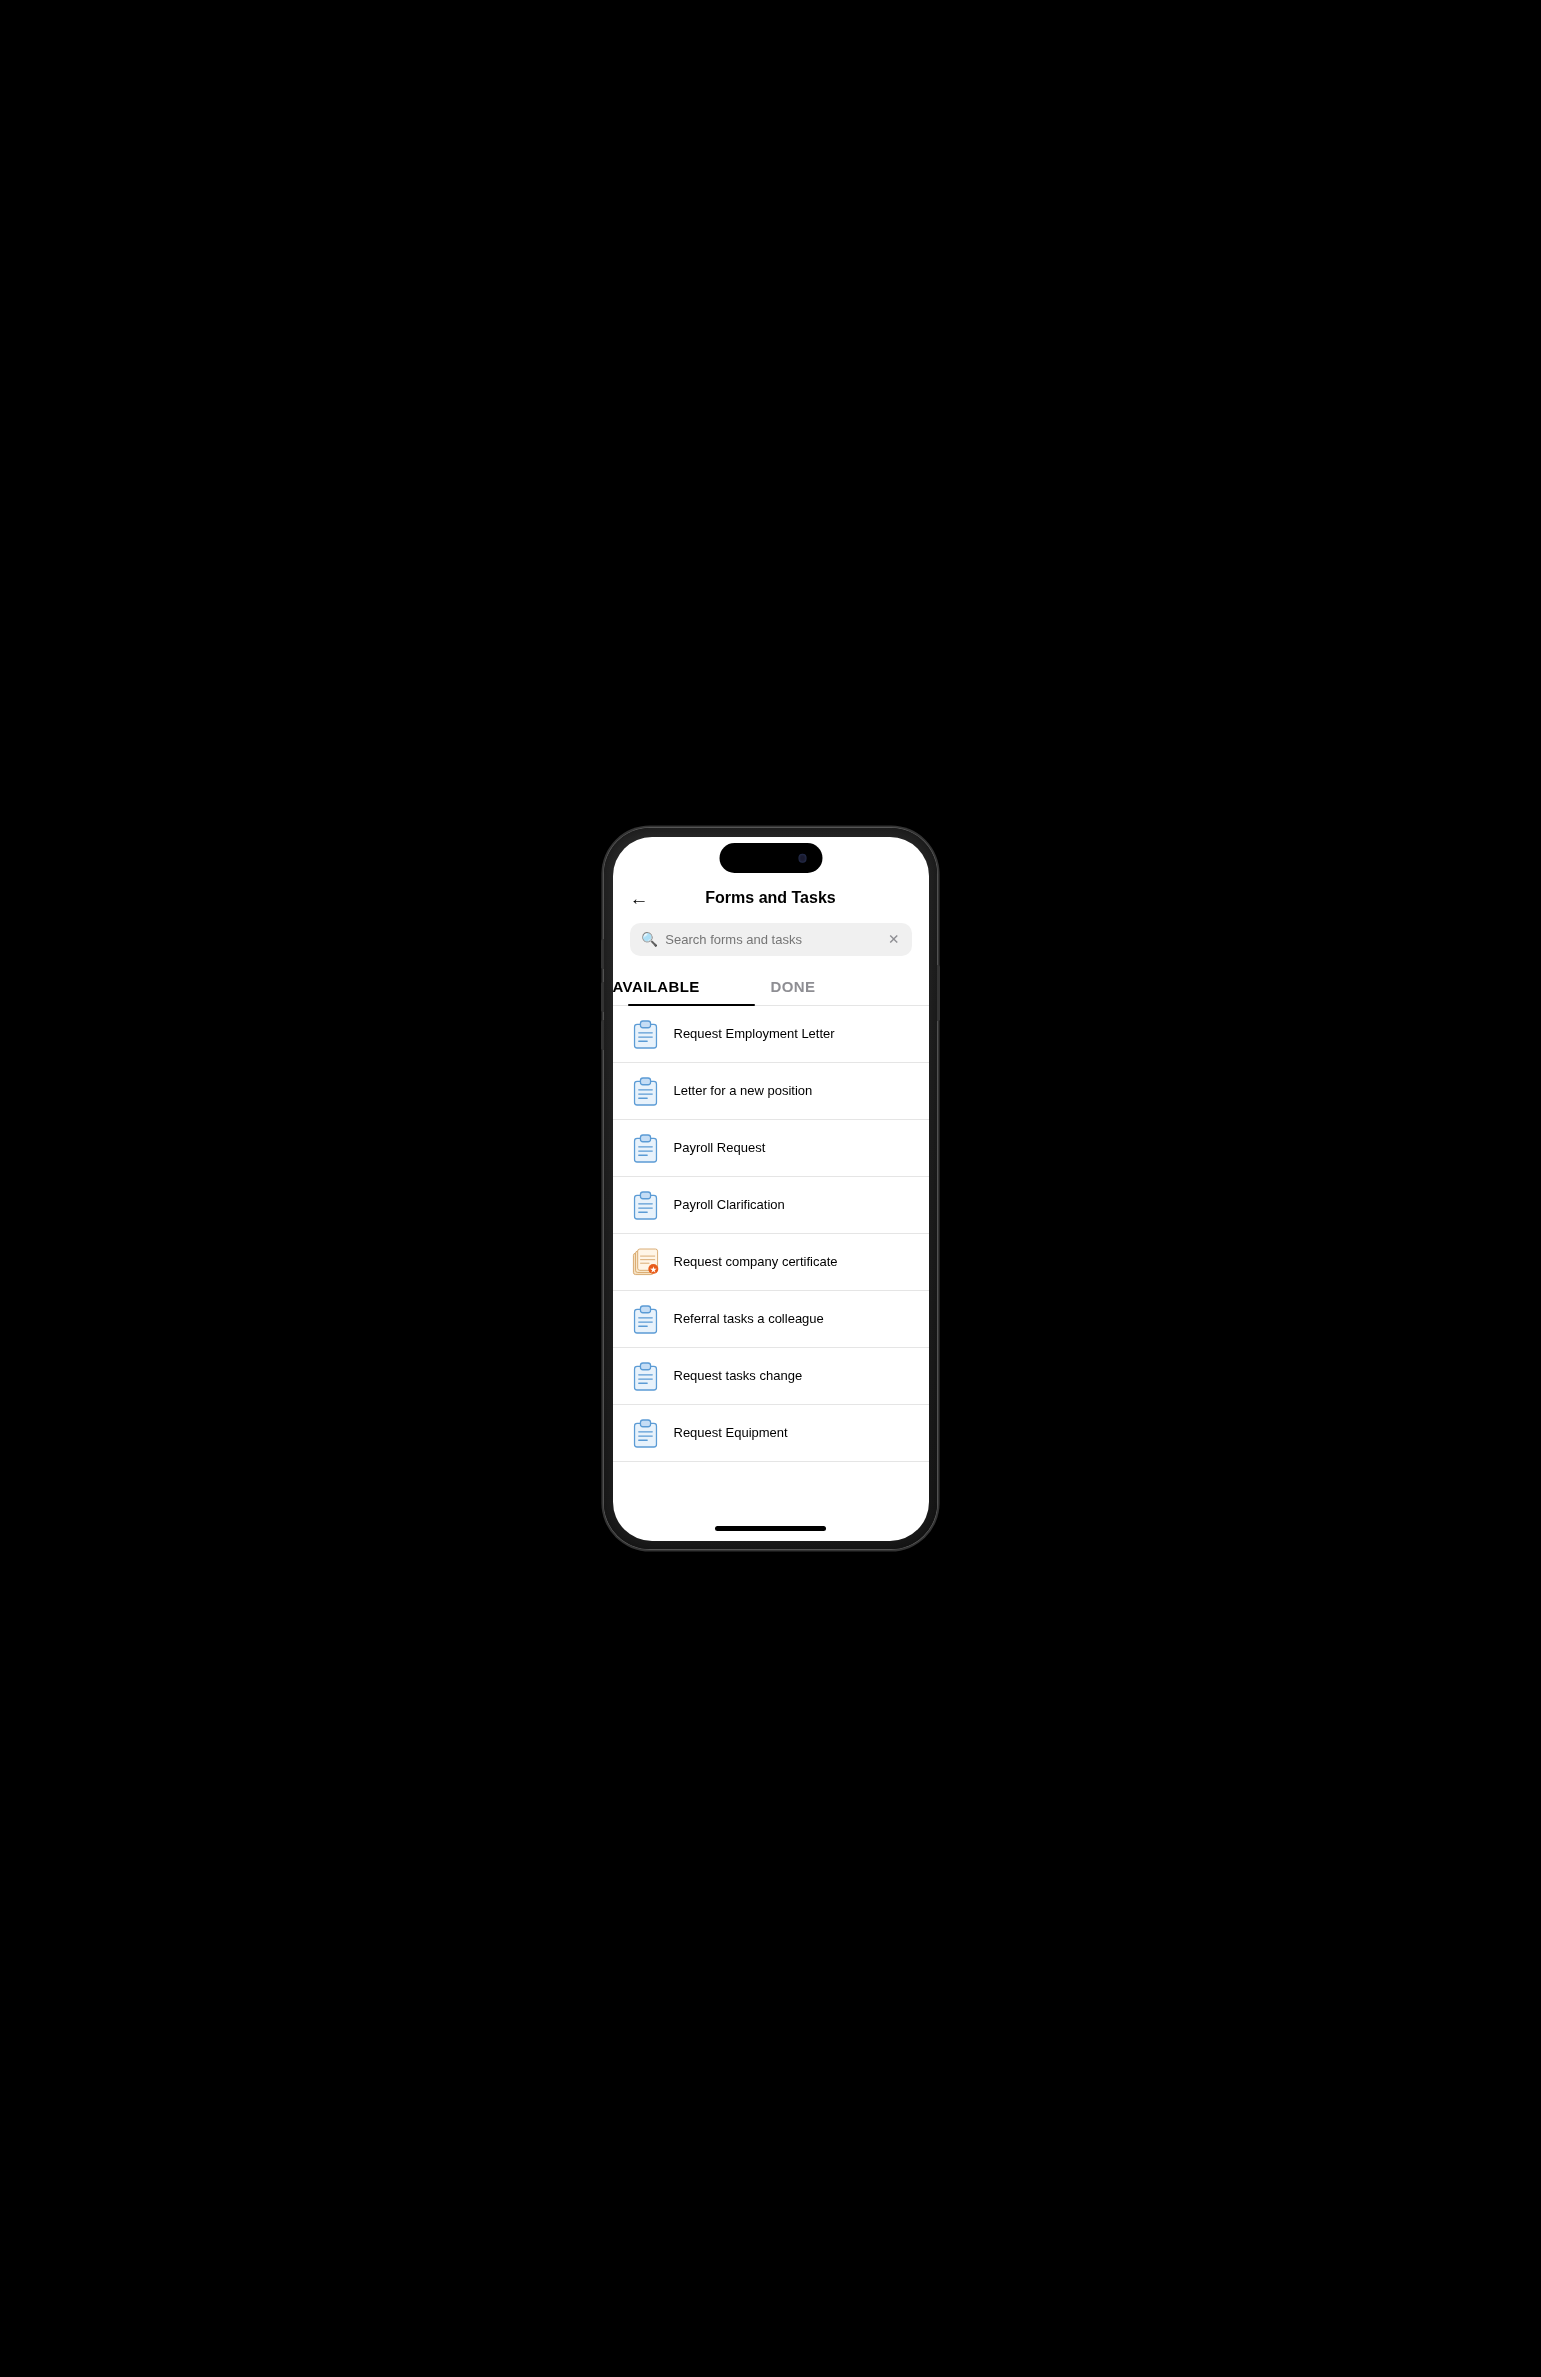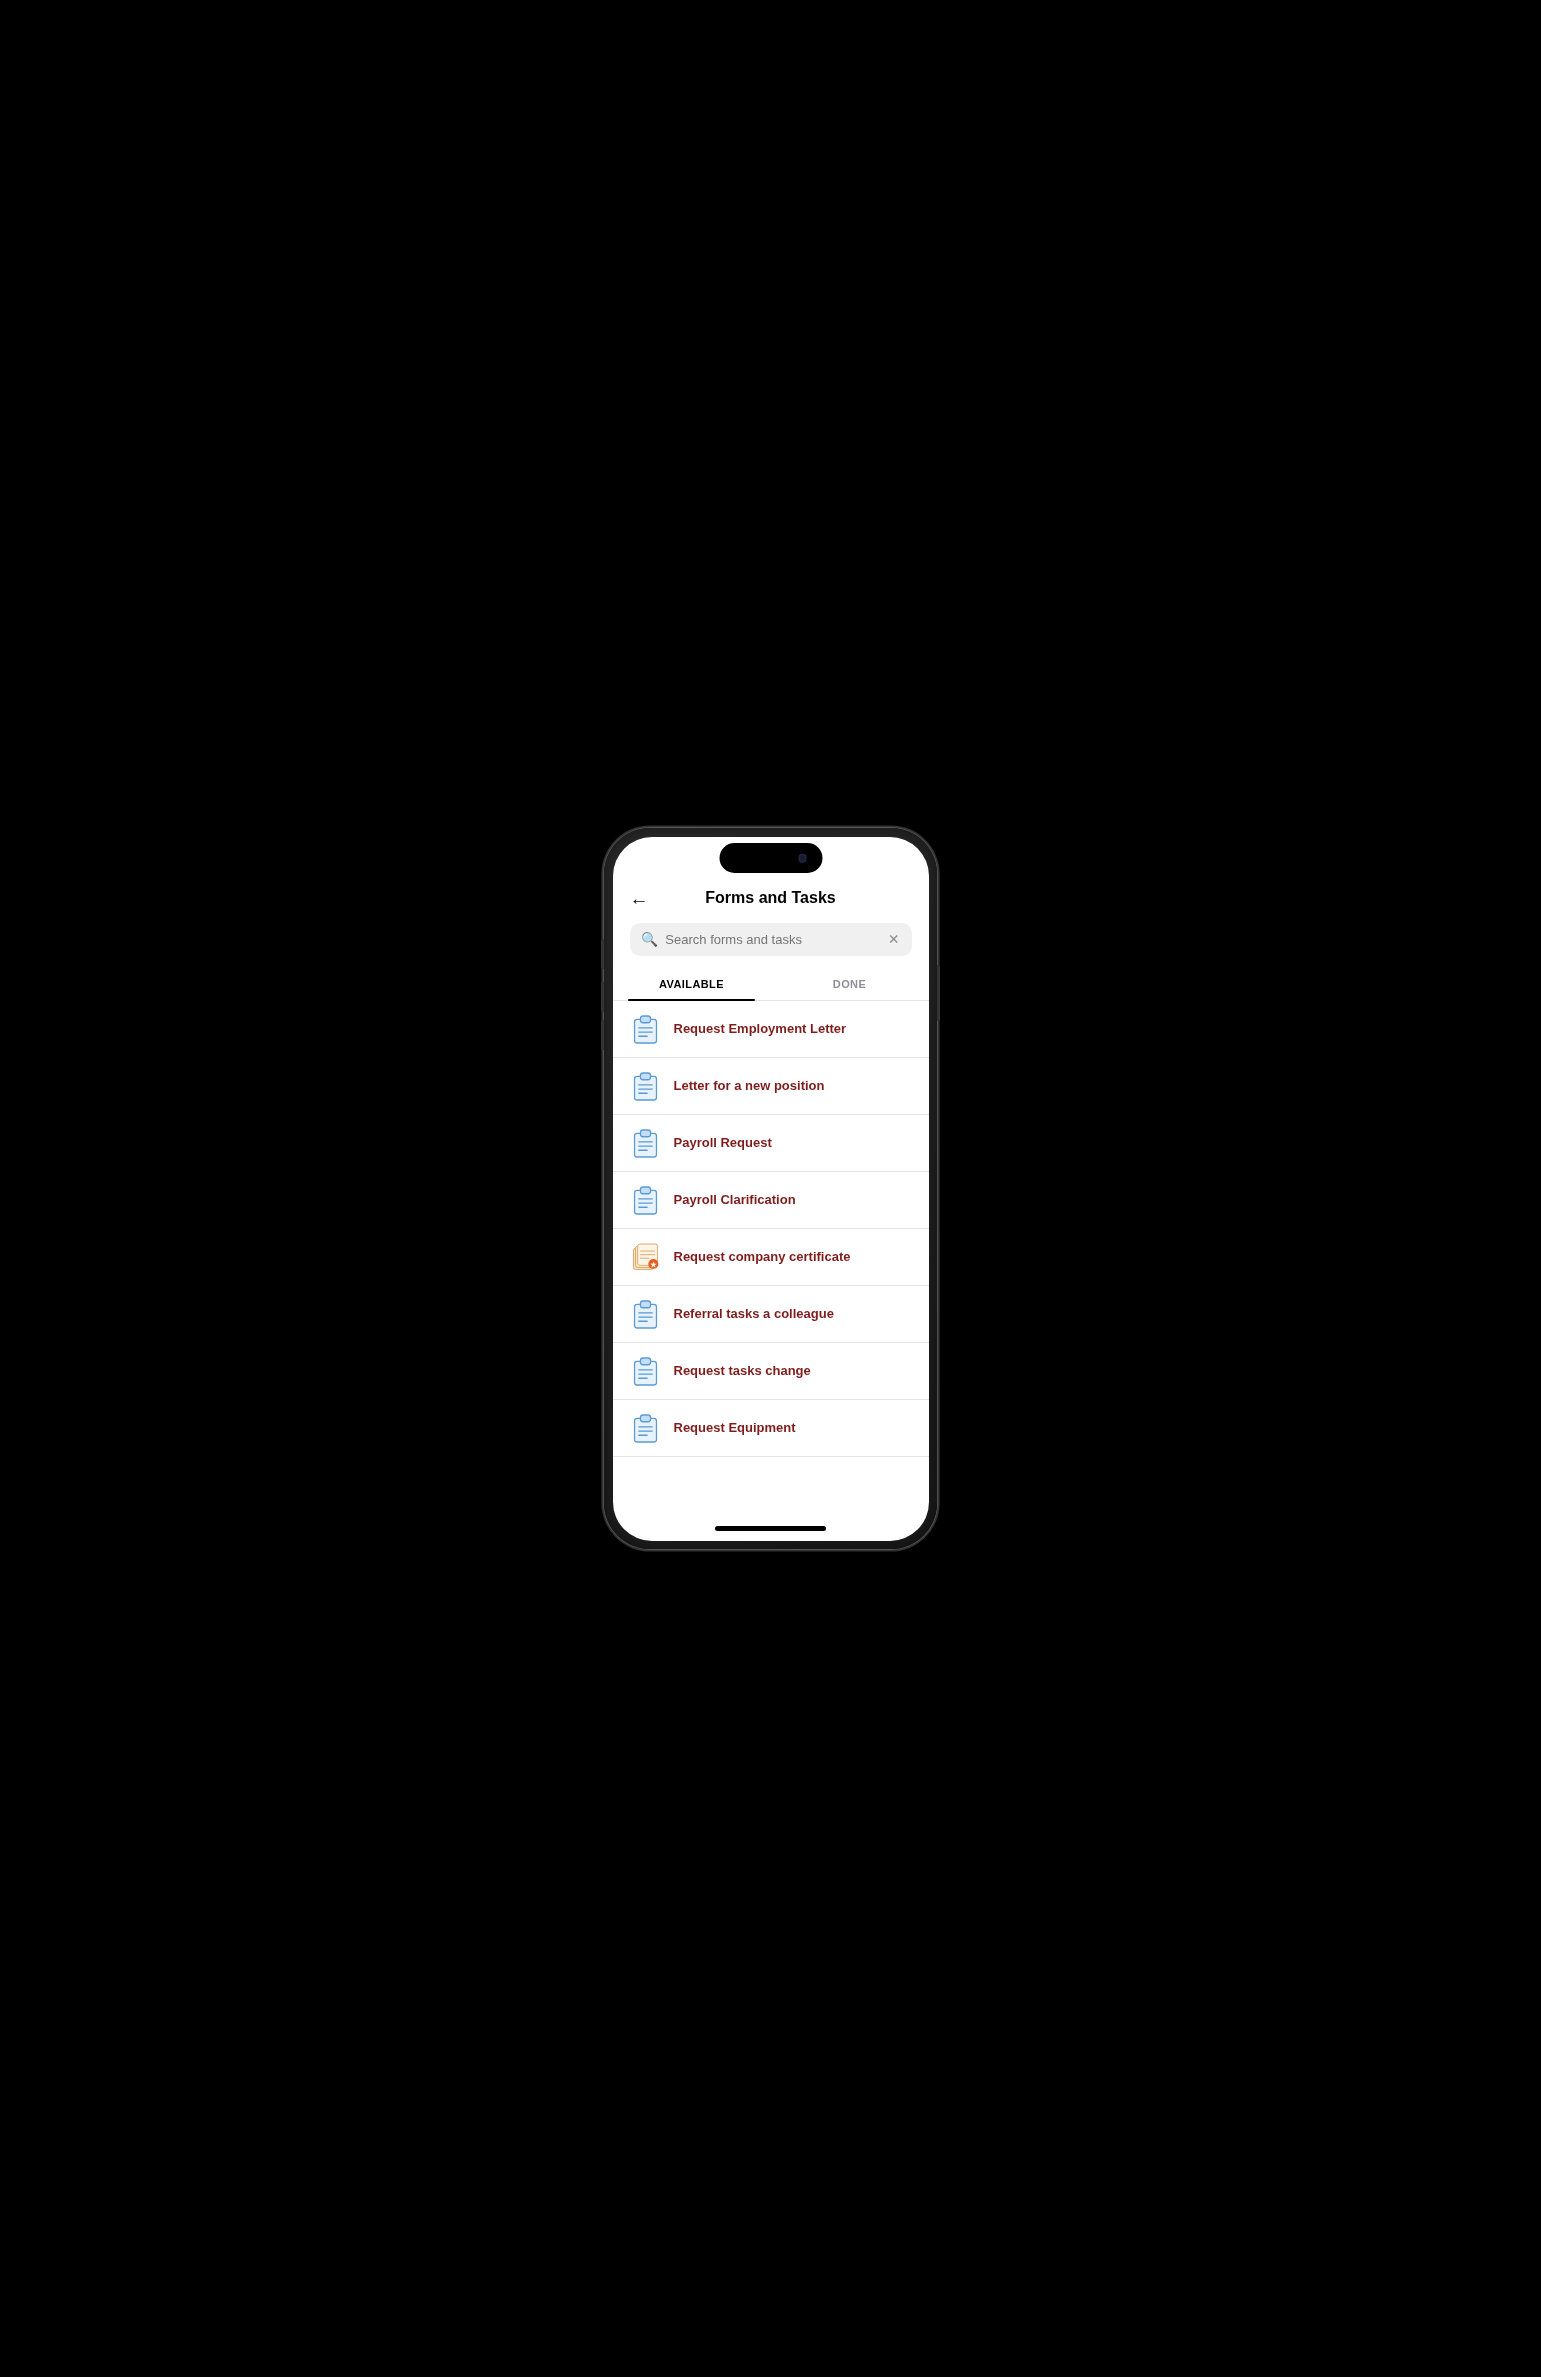--- a/index.html
+++ b/index.html
@@ -164,23 +164,22 @@
 
     
     .tabs {
       display: flex;
       border-bottom: 0.9px solid #e5e5e5;
       flex-shrink: 0;
     }
 
     .tab {
       flex: 1;
-      text-align: center;
       padding: 10.3px 0;
-      font-size: 11px;
+      font-size: 15px;
       font-weight: 600;
       color: #8e8e93;
       letter-spacing: 0.4px;
       cursor: pointer;
       position: relative;
     }
 
     .tab.active {
       color: #000;
     }
@@ -216,22 +215,22 @@
       width: 32px;
       height: 32px;
       flex-shrink: 0;
       display: flex;
       align-items: center;
       justify-content: center;
     }
 
     .item-label {
       font-size: 13px;
-      font-weight: 700;
-      color: #7f1d1d;
+      font-weight: 400;
+      color: #000000;
       line-height: 1.3;
     }
 
     
     .home-indicator {
       height: 24px;
       display: flex;
       align-items: center;
       justify-content: center;
       flex-shrink: 0;

